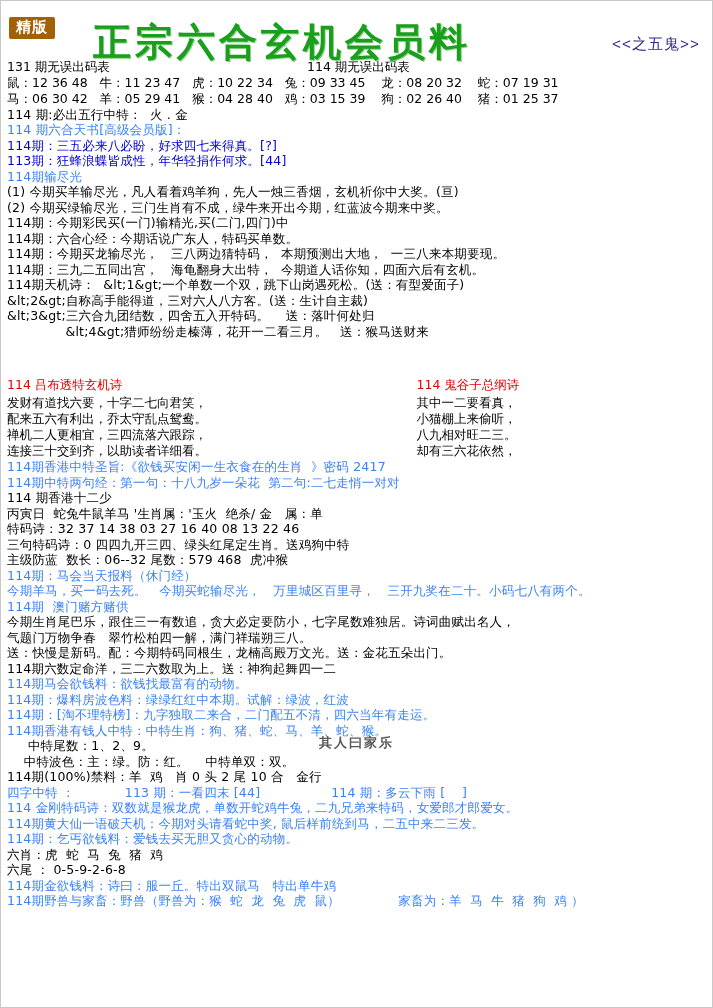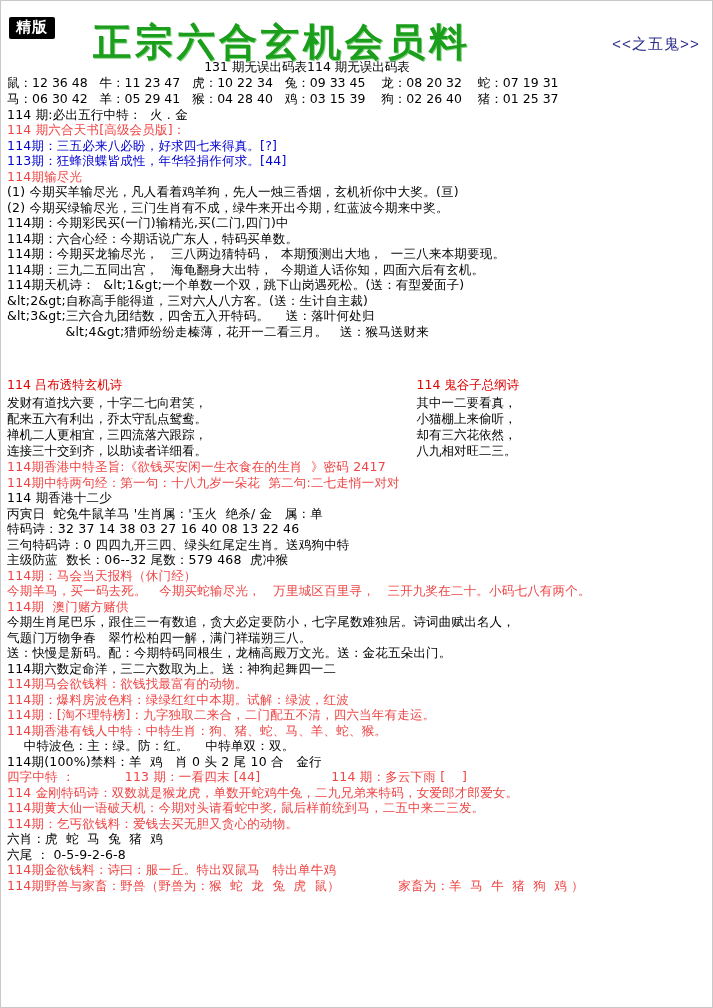--- a/index.html
+++ b/index.html
@@ -18,21 +18,21 @@
     padding:4px 6px 2px 6px;
   }
   
   .header{
     position:relative;
     height:54px;
   }
   .badge{
     position:absolute;
     left:2px; top:12px;
-    background:#000000;
+    background:#a16207;
     color:#fff;
     font-size:15px;
     font-weight:bold;
     letter-spacing:1px;
     padding:3px 7px 4px 7px;
     border-radius:2px;
     line-height:1;
   }
   .title{
     position:absolute;
@@ -53,35 +53,35 @@
     letter-spacing:1px;
     font-family:Liberation Mono, monospace;
   }
   
   .line{
     font-size:12.5px;
     line-height:15.5px;
     white-space:pre-wrap;
     letter-spacing:0.2px;
   }
-  .red{color:#ef4444;}
+  .red{color:#3b82f6;}
   .blue{color:#0000d0;}
   .black{color:#000;}
   
   .zodiac{
     font-size:12.5px;
     line-height:16px;
     white-space:pre;
   }
   .twocol{
     display:flex;
     font-size:12.5px;
     line-height:15.5px;
   }
-  .twocol .c1{width:300px;white-space:pre;text-align:right;}
+  .twocol .c1{width:300px;white-space:pre;}
   .twocol .c2{flex:1;white-space:pre;}
   
   .poems{
     display:flex;
     margin-top:2px;
   }
   .poems .pcol{width:50%;}
   .poems .phead{
     font-size:12.5px;
     font-weight:normal;
@@ -147,22 +147,22 @@
       <div class="phead">114 吕布透特玄机诗</div>
       <div class="pline">发财有道找六要，十字二七向君笑，</div>
       <div class="pline">配来五六有利出，乔太守乱点鸳鸯。</div>
       <div class="pline">禅机二人更相宜，三四流落六跟踪，</div>
       <div class="pline">连接三十交到齐，以助读者详细看。</div>
     </div>
     <div class="pcol right">
       <div class="phead">114 鬼谷子总纲诗</div>
       <div class="pline">其中一二要看真，</div>
       <div class="pline">小猫棚上来偷听，</div>
+      <div class="pline">八九相对旺二三。</div>
       <div class="pline">却有三六花依然，</div>
-      <div class="pline">八九相对旺二三。</div>
     </div>
   </div>
 
   <div>
     <div class="line red">114期香港中特圣旨:《欲钱买安闲一生衣食在的生肖  》密码 2417</div>
     <div class="line red">114期中特两句经：第一句：十八九岁一朵花  第二句:二七走悄一对对</div>
     <div class="line black">114 期香港十二少</div>
     <div class="line black">丙寅日  蛇兔牛鼠羊马 '生肖属：'玉火  绝杀/ 金   属：单</div>
     <div class="line black">特码诗：32 37 14 38 03 27 16 40 08 13 22 46</div>
     <div class="line black">三句特码诗：0 四四九开三四、绿头红尾定生肖。送鸡狗中特</div>
@@ -173,20 +173,24 @@
     <div class="line black">今期生肖尾巴乐，跟住三一有数追，贪大必定要防小，七字尾数难独居。诗词曲赋出名人，</div>
     <div class="line black">气题门万物争春   翠竹松柏四一解，满门祥瑞朔三八。</div>
     <div class="line black">送：快慢是新码。配：今期特码同根生，龙楠高殿万文光。送：金花五朵出门。</div>
     <div class="line black">114期六数定命洋，三二六数取为上。送：神狗起舞四一二</div>
     <div class="line red">114期马会欲钱料：欲钱找最富有的动物。</div>
     <div class="line red">114期：爆料房波色料：绿绿红红中本期。试解：绿波，红波</div>
     <div class="line red">114期：[淘不理特榜]：九字独取二来合，二门配五不清，四六当年有走运。</div>
     <div class="line red">114期香港有钱人中特：中特生肖：狗、猪、蛇、马、羊、蛇、猴。</div>
   </div>
 
+  <div style="position:relative;">
+    <div class="line black">     中特尾数：1、2、9。</div>
+    <div class="wm" style="position:absolute; left:0; right:0; top:-2px;">其人曰家乐</div>
+  </div>
 
   <div>
     <div class="line black">    中特波色：主：绿。防：红。    中特单双：双。</div>
     <div class="line black">114期(100%)禁料：羊  鸡   肖 0 头 2 尾 10 合   金行</div>
     <div class="line red">四字中特 ：            113 期：一看四末 [44]                 114 期：多云下雨 [    ]</div>
     <div class="line red">114 金刚特码诗：双数就是猴龙虎，单数开蛇鸡牛兔，二九兄弟来特码，女爱郎才郎爱女。</div>
     <div class="line red">114期黄大仙一语破天机：今期对头请看蛇中奖, 鼠后样前统到马，二五中来二三发。</div>
     <div class="line red">114期：乞丐欲钱料：爱钱去买无胆又贪心的动物。</div>
     <div class="line black">六肖：虎  蛇  马  兔  猪  鸡</div>
     <div class="line black">六尾 ： 0-5-9-2-6-8</div>

